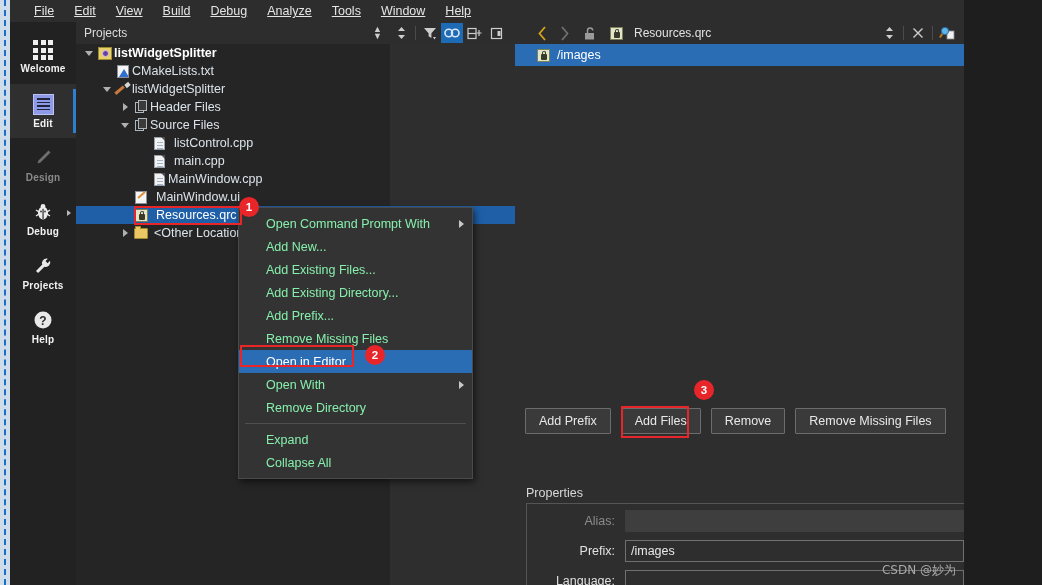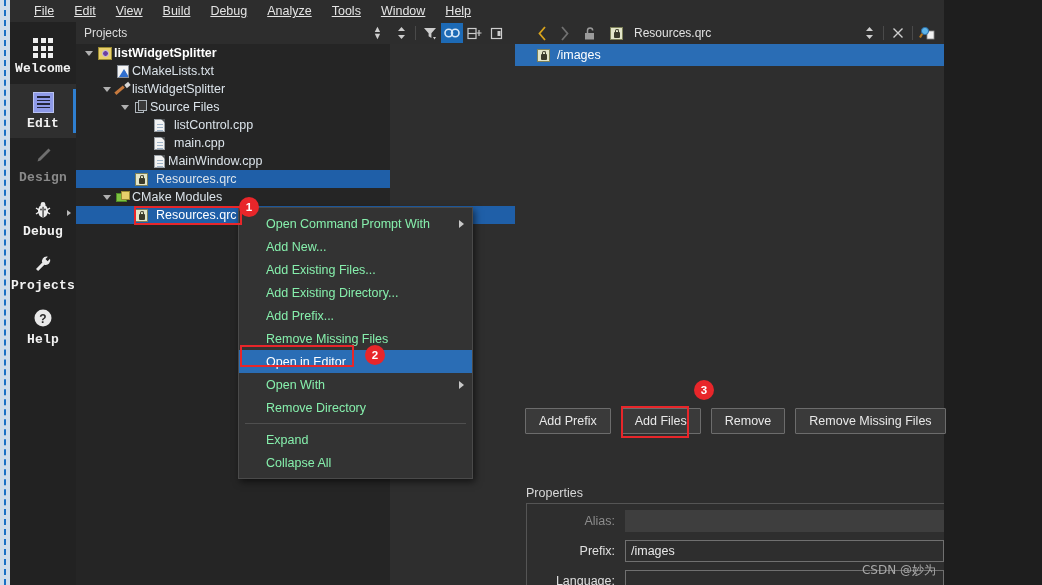--- a/index.html
+++ b/index.html
@@ -9,21 +9,21 @@
   body {
     width: 1042px; height: 585px;
     overflow: hidden;
     font-family: "Liberation Sans", "DejaVu Sans", sans-serif;
     color: #d4d4d4;
     position: relative;
     -webkit-font-smoothing: antialiased;
   }
   #app {
     position: absolute; inset: 0;
-    width: 944px; height: 585px;
+    width: 944px; height: 585px; padding-left: 20px;
   }
 
   
   .marquee-strip {
     position: absolute; left: 0; top: 0; width: 10px; height: 585px;
     background: #cfdcea;
     z-index: 60;
   }
   .marquee-strip::after {
     content: ""; position: absolute; left: 4px; top: 0; width: 0; height: 585px;
@@ -53,21 +53,21 @@
   }
   .act {
     width: 66px; height: 54px;
     display: flex; flex-direction: column;
     align-items: center; justify-content: center;
     gap: 3px;
     cursor: default;
     position: relative;
   }
   .act.selected { background: #2f2f2f; }
-  .act .lbl { font-size: 13px; font-weight: bold; letter-spacing: .2px; font-family: Liberation Mono, monospace; }
+  .act .lbl { font-size: 10px; font-weight: bold; letter-spacing: .2px; }
   .act.on .lbl { color: #f2f2f2; }
   .act.off .lbl { color: #8a8a8a; }
   .act .arrow {
     position: absolute; right: 5px; top: 18px;
     width: 0; height: 0;
     border-left: 4px solid #b9b9b9;
     border-top: 3.5px solid transparent;
     border-bottom: 3.5px solid transparent;
   }
   .act .sel-bar {
@@ -534,20 +534,29 @@
     <div class="trow" style="padding-left:24px">
       <span class="twist">
           <span class="t-d"></span>
         </span>
       <span class="ticon">
           <span class="i-hammer"></span>
         </span>
       <span class="tlabel">listWidgetSplitter</span>
     </div>
 
+    <div class="trow" style="padding-left:42px">
+      <span class="twist">
+          <span class="t-r"></span>
+        </span>
+      <span class="ticon">
+          <span class="i-docs"></span>
+        </span>
+      <span class="tlabel">Header Files</span>
+    </div>
 
     <div class="trow" style="padding-left:42px">
       <span class="twist">
           <span class="t-d"></span>
         </span>
       <span class="ticon">
           <span class="i-docs"></span>
         </span>
       <span class="tlabel">Source Files</span>
     </div>
@@ -572,39 +581,36 @@
 
     <div class="trow" style="padding-left:74px">
       <span class="ticon">
           <span class="i-doc">
             <i></i>
           </span>
         </span>
       <span class="tlabel" style="">MainWindow.cpp</span>
     </div>
 
+    <div class="trow" style="padding-left:56px">
+      <span class="ticon">
+          <span class="i-ui"></span>
+        </span>
+      <span class="tlabel" style="margin-left:6px">MainWindow.ui</span>
+    </div>
 
     <div class="trow sel" style="padding-left:56px">
       <span class="ticon">
           <span class="i-qrc">
             <i></i>
           </span>
         </span>
       <span class="tlabel" style="margin-left:6px">Resources.qrc</span>
     </div>
 
-    <div class="trow" style="padding-left:24px">
-      <span class="twist">
-          <span class="t-d"></span>
-        </span>
-      <span class="ticon">
-          <span class="i-cmod"></span>
-        </span>
-      <span class="tlabel">CMake Modules</span>
-    </div>
 
     <div class="trow" style="padding-left:42px">
       <span class="twist">
           <span class="t-r"></span>
         </span>
       <span class="ticon">
           <span class="i-folder"></span>
         </span>
       <span class="tlabel" style="margin-left:4px">&lt;Other Locations&gt;</span>
     </div>

